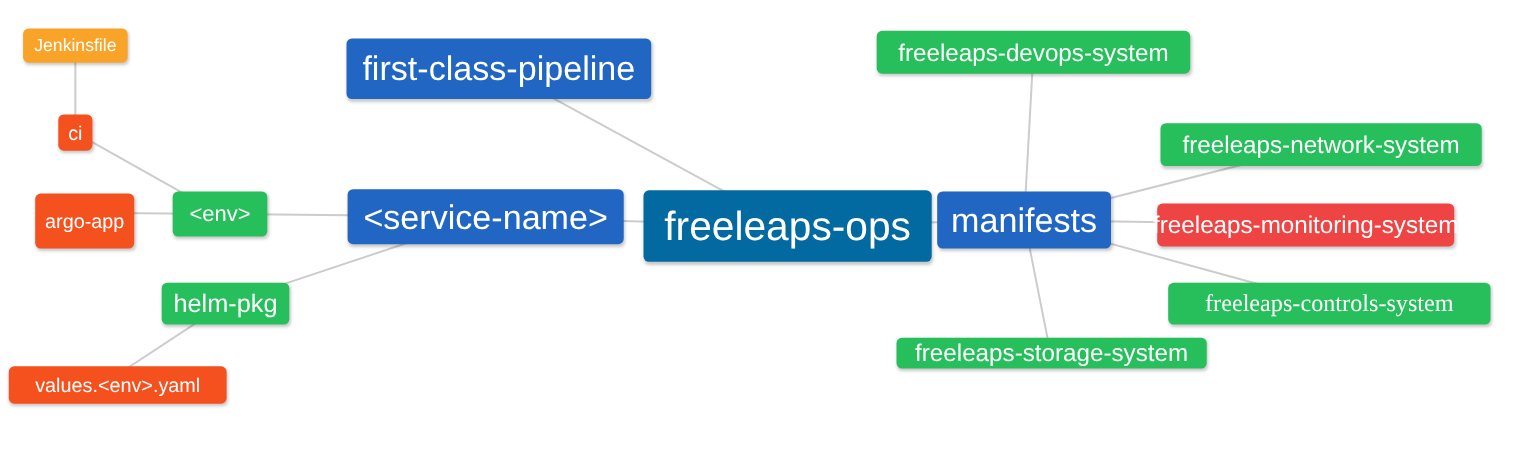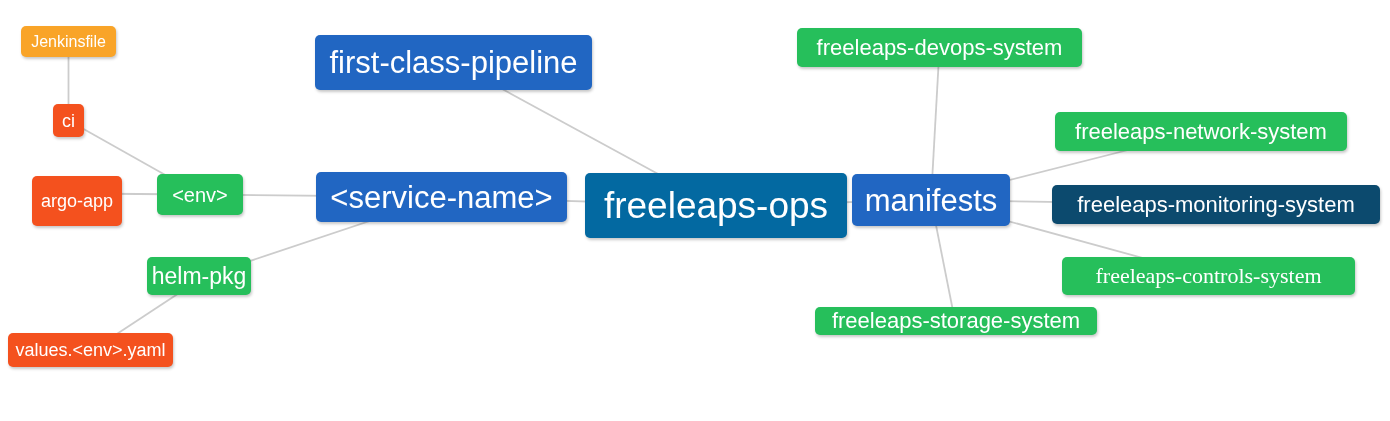--- a/index.html
+++ b/index.html
@@ -41,45 +41,45 @@
     </div>
   <div class="node" style="left: 53px; top: 104px; width: 31px; height: 33px; font-size: 18px; background: rgb(244, 81, 30); color: rgb(255, 255, 255); text-align: right;">
       <span>ci</span>
     </div>
   <div class="node" style="left: 32px; top: 176px; width: 90px; height: 50px; font-size: 18px; background: rgb(244, 81, 30); color: rgb(255, 255, 255);">
       <span>argo-app</span>
     </div>
   <div class="node" style="left: 157px; top: 174px; width: 86px; height: 41px; font-size: 20px; background: rgb(38, 191, 91); color: rgb(255, 255, 255);">
       <span>&lt;env&gt;</span>
     </div>
-  <div class="node" style="left: 147px; top: 257px; width: 104px; height: 38px; font-size: 23px; background: rgb(38, 191, 91); color: rgb(255, 255, 255);">
+  <div class="node" style="left: 147px; top: 257px; width: 116px; height: 38px; font-size: 23px; background: rgb(38, 191, 91); color: rgb(255, 255, 255);">
       <span>helm-pkg</span>
     </div>
-  <div class="node" style="left: 8px; top: 333px; width: 165px; height: 34px; font-size: 18px; background: rgb(244, 81, 30); color: rgb(255, 255, 255); text-align: right;">
+  <div class="node" style="left: 8px; top: 333px; width: 198px; height: 34px; font-size: 18px; background: rgb(244, 81, 30); color: rgb(255, 255, 255); text-align: right;">
       <span>values.&lt;env&gt;.yaml</span>
     </div>
   <div class="node" style="left: 315px; top: 35px; width: 277px; height: 55px; font-size: 31px; background: rgb(33, 102, 194); color: rgb(255, 255, 255);">
       <span>first-class-pipeline</span>
     </div>
   <div class="node" style="left: 316px; top: 172px; width: 251px; height: 50px; font-size: 31px; background: rgb(33, 102, 194); color: rgb(255, 255, 255);">
       <span>&lt;service-name&gt;</span>
     </div>
   <div class="node" style="left: 585px; top: 173px; width: 262px; height: 65px; font-size: 37px; background: #0369a1; color: rgb(255, 255, 255);">
       <span>freeleaps-ops</span>
     </div>
   <div class="node" style="left: 852px; top: 174px; width: 158px; height: 52px; font-size: 31px; background: rgb(33, 102, 194); color: rgb(255, 255, 255);">
       <span>manifests</span>
     </div>
   <div class="node" style="left: 797px; top: 28px; width: 285px; height: 39px; font-size: 22px; background: rgb(38, 191, 91); color: rgb(255, 255, 255);">
       <span>freeleaps-devops-system</span>
     </div>
   <div class="node" style="left: 1055px; top: 112px; width: 292px; height: 39px; font-size: 22px; background: rgb(38, 191, 91); color: rgb(255, 255, 255);">
       <span>freeleaps-network-system</span>
     </div>
-  <div class="node" style="left: 1052px; top: 185px; width: 328px; height: 39px; font-size: 22px; background: #0c4a6e; color: rgb(255, 255, 255);">
+  <div class="node" style="left: 1052px; top: 185px; width: 270px; height: 39px; font-size: 22px; background: #ef4444; color: rgb(255, 255, 255);">
       <span>freeleaps-monitoring-system</span>
     </div>
   <div class="node" style="left: 1062px; top: 257px; width: 293px; height: 38px; font-size: 22px; background: rgb(38, 191, 91); color: rgb(255, 255, 255); font-family: Liberation Serif, serif;">
       <span>freeleaps-controls-system</span>
     </div>
   <div class="node" style="left: 815px; top: 307px; width: 282px; height: 28px; font-size: 22px; background: rgb(38, 191, 91); color: rgb(255, 255, 255);">
       <span>freeleaps-storage-system</span>
     </div>
 </div>
 

